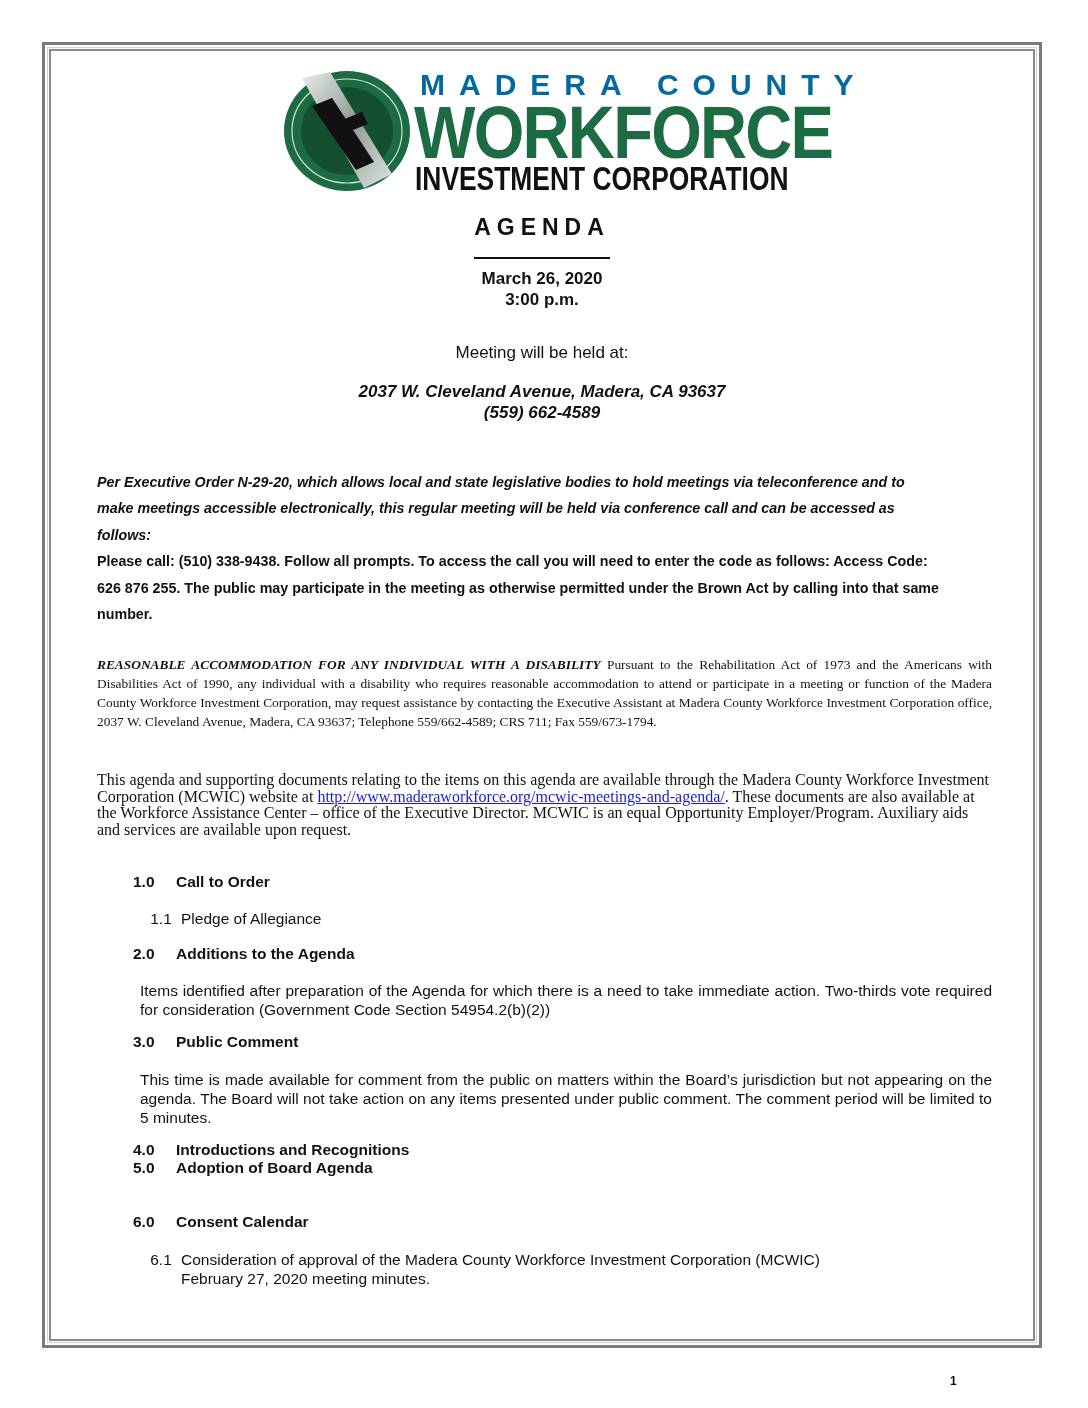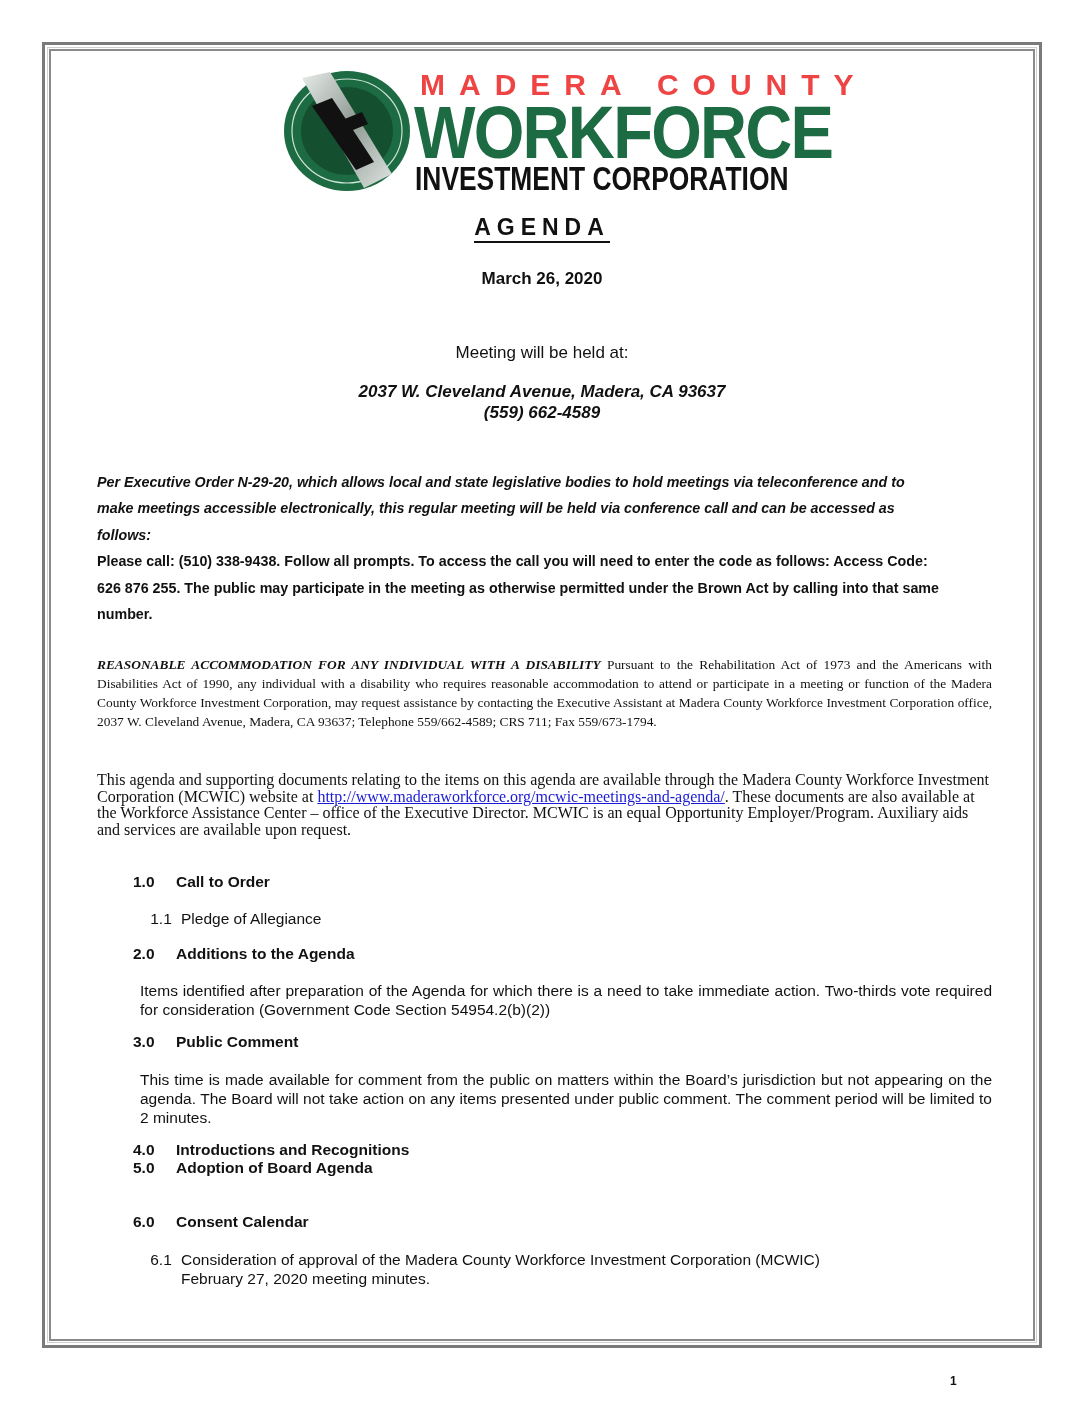--- a/index.html
+++ b/index.html
@@ -11,26 +11,26 @@
   .frame::before {
     content: ""; position: absolute; left: 2px; top: 2px; right: 2px; bottom: 2px;
     border: 1px solid #cfcfcf;
   }
   .frame::after {
     content: ""; position: absolute; left: 4px; top: 4px; right: 4px; bottom: 4px;
     border: 2px solid #8a8a8a;
   }
   .logo { position: absolute; left: 282px; top: 62px; width: 525px; height: 138px; }
   .logo .emblem { position: absolute; left: 0; top: 4px; width: 130px; height: 130px; }
-  .logo .l1 { position: absolute; left: 138px; top: 6px; font-family: "Liberation Sans", sans-serif; font-weight: 900; font-size: 30px; letter-spacing: 14px; color: #ef4444; white-space: nowrap; }
+  .logo .l1 { position: absolute; left: 138px; top: 6px; font-family: "Liberation Sans", sans-serif; font-weight: 900; font-size: 30px; letter-spacing: 14px; color: #0369a1; white-space: nowrap; }
   .logo .l2 { position: absolute; left: 132px; top: 28px; font-family: "Liberation Sans", sans-serif; font-weight: 900; font-size: 74px; letter-spacing: -2px; color: #1d6b43; transform: scaleX(0.88); transform-origin: left; white-space: nowrap; }
   .logo .l3 { position: absolute; left: 133px; top: 98px; font-family: "Liberation Sans", sans-serif; font-weight: 900; font-size: 33px; color: #111; transform: scaleX(0.80); transform-origin: left; white-space: nowrap; }
   .center { position: absolute; left: 42px; width: 1000px; text-align: center; }
   .agenda-title { top: 214px; font-weight: bold; font-size: 23px; letter-spacing: 6px; }
-  .agenda-title span { border-bottom: 2px solid #111; padding-bottom: 1px; }
+  .agenda-title span { border-bottom: 2px solid #111; padding-bottom: 17px; }
   .date { top: 268px; font-weight: bold; font-size: 17px; line-height: 21px; }
   .held { top: 343px; font-size: 17px; }
   .venue { top: 381px; font-weight: bold; font-style: italic; font-size: 17px; line-height: 21px; }
   .exec { position: absolute; left: 97px; top: 469px; width: 900px; font-family: "Liberation Sans", sans-serif; font-weight: bold; font-size: 15.2px; line-height: 26.4px; transform: scaleX(0.94); transform-origin: left; }
   .exec .it { font-style: italic; }
   .accom { position: absolute; left: 97px; top: 655px; width: 895px; font-family: "Liberation Serif", serif; font-size: 13.4px; line-height: 19px; text-align: justify; }
   .accom b { font-style: italic; }
   .avail { position: absolute; left: 97px; top: 772px; width: 895px; font-family: "Liberation Serif", serif; font-size: 16px; line-height: 16.5px; }
   .avail a { color: #1a1ad6; text-decoration: underline; }
   .items { position: absolute; left: 97px; top: 873px; width: 895px; font-size: 15.5px; }
@@ -64,20 +64,21 @@
   </svg>
   <div class="l1">MADERA COUNTY</div>
   <div class="l2">WORKFORCE</div>
   <div class="l3">INVESTMENT CORPORATION</div>
 </div>
 
 <div class="center agenda-title"><span>AGENDA</span></div>
 
 <div class="center date">
   <div>March 26, 2020</div>
+  <div>3:00 p.m.</div>
 </div>
 
 <div class="center held">Meeting will be held at:</div>
 
 <div class="center venue">
   <div>2037 W. Cleveland Avenue, Madera, CA 93637</div>
   <div>(559) 662-4589</div>
 </div>
 
 <div class="exec">
@@ -88,20 +89,20 @@
 <div class="accom"><b>REASONABLE ACCOMMODATION FOR ANY INDIVIDUAL WITH A DISABILITY</b><span> Pursuant to the Rehabilitation Act of 1973 and the Americans with Disabilities Act of 1990, any individual with a disability who requires reasonable accommodation to attend or participate in a meeting or function of the Madera County Workforce Investment Corporation, may request assistance by contacting the Executive Assistant at Madera County Workforce Investment Corporation office, 2037 W. Cleveland Avenue, Madera, CA 93637; Telephone 559/662-4589; CRS 711; Fax 559/673-1794.</span></div>
 
 <div class="avail"><span>This agenda and supporting documents relating to the items on this agenda are available through the Madera County Workforce Investment Corporation (MCWIC) website at </span><a>http://www.maderaworkforce.org/mcwic-meetings-and-agenda/</a><span>. These documents are also available at the Workforce Assistance Center – office of the Executive Director. MCWIC is an equal Opportunity Employer/Program. Auxiliary aids and services are available upon request.</span></div>
 
 <div class="items">
   <div class="sec" style="top:0px"><span class="num">1.0</span><span>Call to Order</span></div>
   <div class="sub" style="top:37px"><span class="num">1.1</span><span>Pledge of Allegiance</span></div>
   <div class="sec" style="top:72px"><span class="num">2.0</span><span>Additions to the Agenda</span></div>
   <div class="para" style="top:108px">Items identified after preparation of the Agenda for which there is a need to take immediate action. Two-thirds vote required for consideration (Government Code Section 54954.2(b)(2))</div>
   <div class="sec" style="top:160px"><span class="num">3.0</span><span>Public Comment</span></div>
-  <div class="para" style="top:197px">This time is made available for comment from the public on matters within the Board’s jurisdiction but not appearing on the agenda. The Board will not take action on any items presented under public comment. The comment period will be limited to 2 minutes.</div>
+  <div class="para" style="top:197px">This time is made available for comment from the public on matters within the Board’s jurisdiction but not appearing on the agenda. The Board will not take action on any items presented under public comment. The comment period will be limited to 5 minutes.</div>
   <div class="sec" style="top:268px"><span class="num">4.0</span><span>Introductions and Recognitions</span></div>
   <div class="sec" style="top:286px"><span class="num">5.0</span><span>Adoption of Board Agenda</span></div>
   <div class="sec" style="top:340px"><span class="num">6.0</span><span>Consent Calendar</span></div>
   <div class="sub" style="top:377px; line-height:19px;"><span class="num">6.1</span><span>Consideration of approval of the Madera County Workforce Investment Corporation (MCWIC)</span><br><span class="num"></span><span>February 27, 2020 meeting minutes.</span></div>
 </div>
 
 <div class="page-num">1</div>
 
 </body></html>

